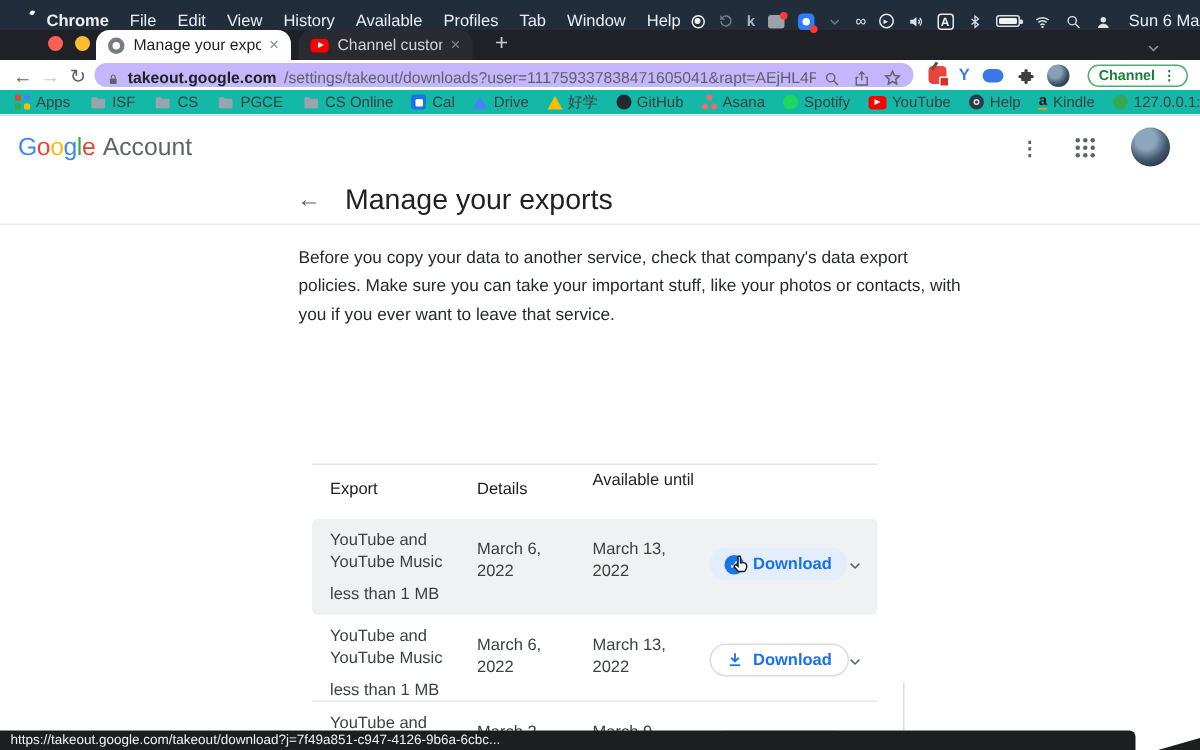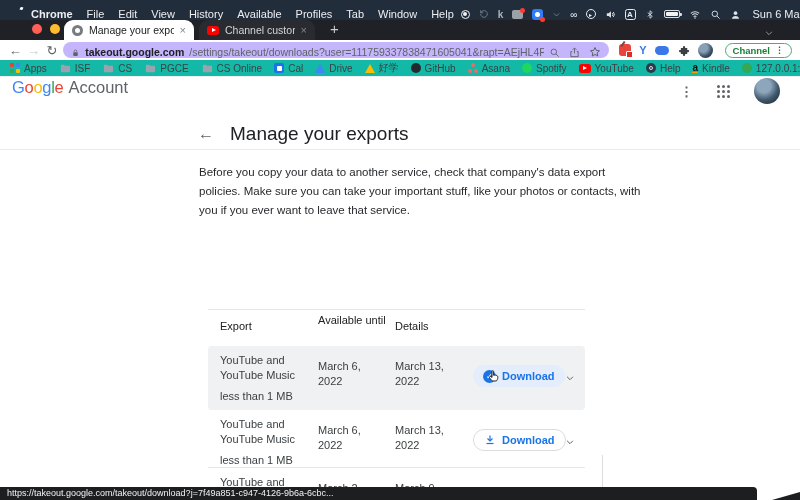--- a/index.html
+++ b/index.html
@@ -87,21 +87,21 @@
   .asana i:nth-child(1){left:3px;top:0}
   .asana i:nth-child(2){left:0;bottom:0}
   .asana i:nth-child(3){right:0;bottom:0}
   .ytbk{width:12px;height:9px;background:#f00;border-radius:2.5px;position:relative}
   .ytbk::after{content:"";position:absolute;left:4.5px;top:2.5px;border-left:4px solid #fff;border-top:2px solid transparent;border-bottom:2px solid transparent}
   .calbk{width:10px;height:10px;background:#1a73e8;border-radius:2px;position:relative}
   .calbk::after{content:"";position:absolute;inset:2.5px;background:#fff;border-radius:1px}
   .kindle{font-size:10px;font-weight:700;color:#111;border-bottom:1.5px solid #ff9900;line-height:9px}
 
   
-  .acct{position:absolute;top:78px;left:0;right:0;height:40px;background:#fff;display:flex;align-items:flex-start;padding:0 20px 0 12px}
+  .acct{position:absolute;top:78px;left:0;right:0;height:40px;background:#fff;display:flex;align-items:center;padding:0 20px 0 12px}
   .glogo{font-size:16.5px;font-weight:500;letter-spacing:-.3px}
   .gprod{font-size:16.5px;color:#5f6368;margin-left:5px}
   .acct-right{margin-left:auto;display:flex;align-items:center;gap:24px}
   .dots3{color:#5f6368;font-size:13px;font-weight:700}
   .grid9{width:13px;height:13px;display:grid;grid-template-columns:repeat(3,1fr);gap:2px}
   .grid9 i{width:3px;height:3px;background:#5f6368;border-radius:50%}
   .avatar-lg{width:26px;height:26px;border-radius:50%;background:radial-gradient(circle at 38% 30%,#8da6bb 0 28%,#41586d 58%,#131f2a 100%)}
 
   
   .pagehead{position:absolute;top:118px;left:0;right:0;height:32px;background:#fff;border-bottom:1px solid #ececee;display:flex;align-items:center;padding-left:198px;gap:16px}
@@ -436,22 +436,22 @@
   <span class="ptitle">Manage your exports</span>
 </div>
 
 <div class="paras">
   <p>Before you copy your data to another service, check that company's data export policies. Make sure you can take your important stuff, like your photos or contacts, with you if you ever want to leave that service.</p>
 </div>
 
 <div class="tablewrap">
   <div class="tgrid thead">
     <span class="c c1">Export</span>
+    <span class="c">Details</span>
     <span class="c c3">Available until</span>
-    <span class="c">Details</span>
     <span></span>
   </div>
 
   <div class="tgrid trow row1">
     <span class="c1 name">
       <span>YouTube and</span><br>
       <span>YouTube Music</span>
       <div class="size">less than 1 MB</div>
     </span>
     <span class="date"><span>March 6,</span><br><span>2022</span></span>

